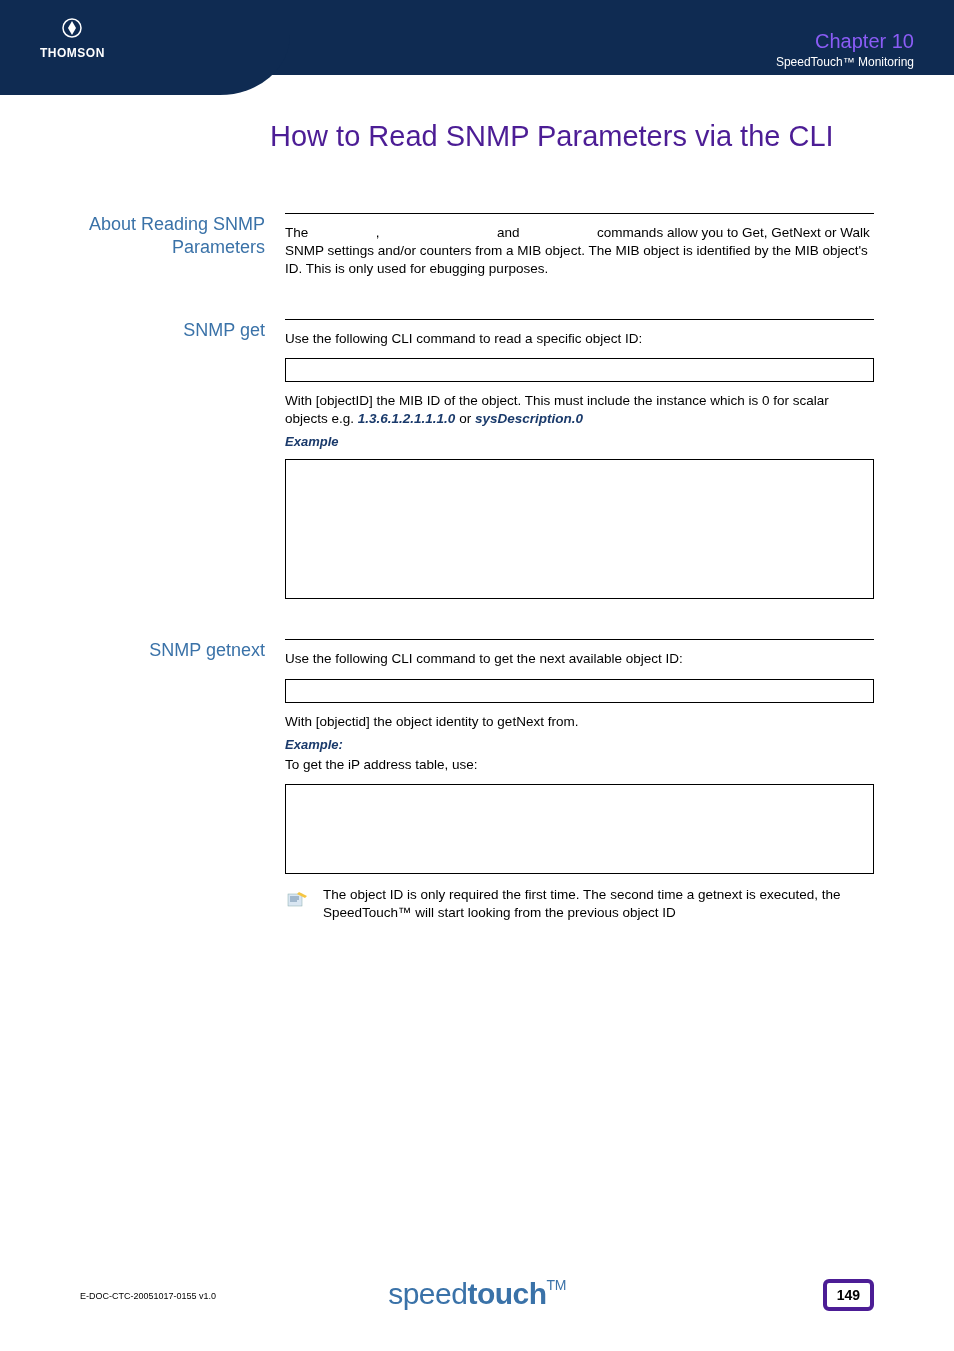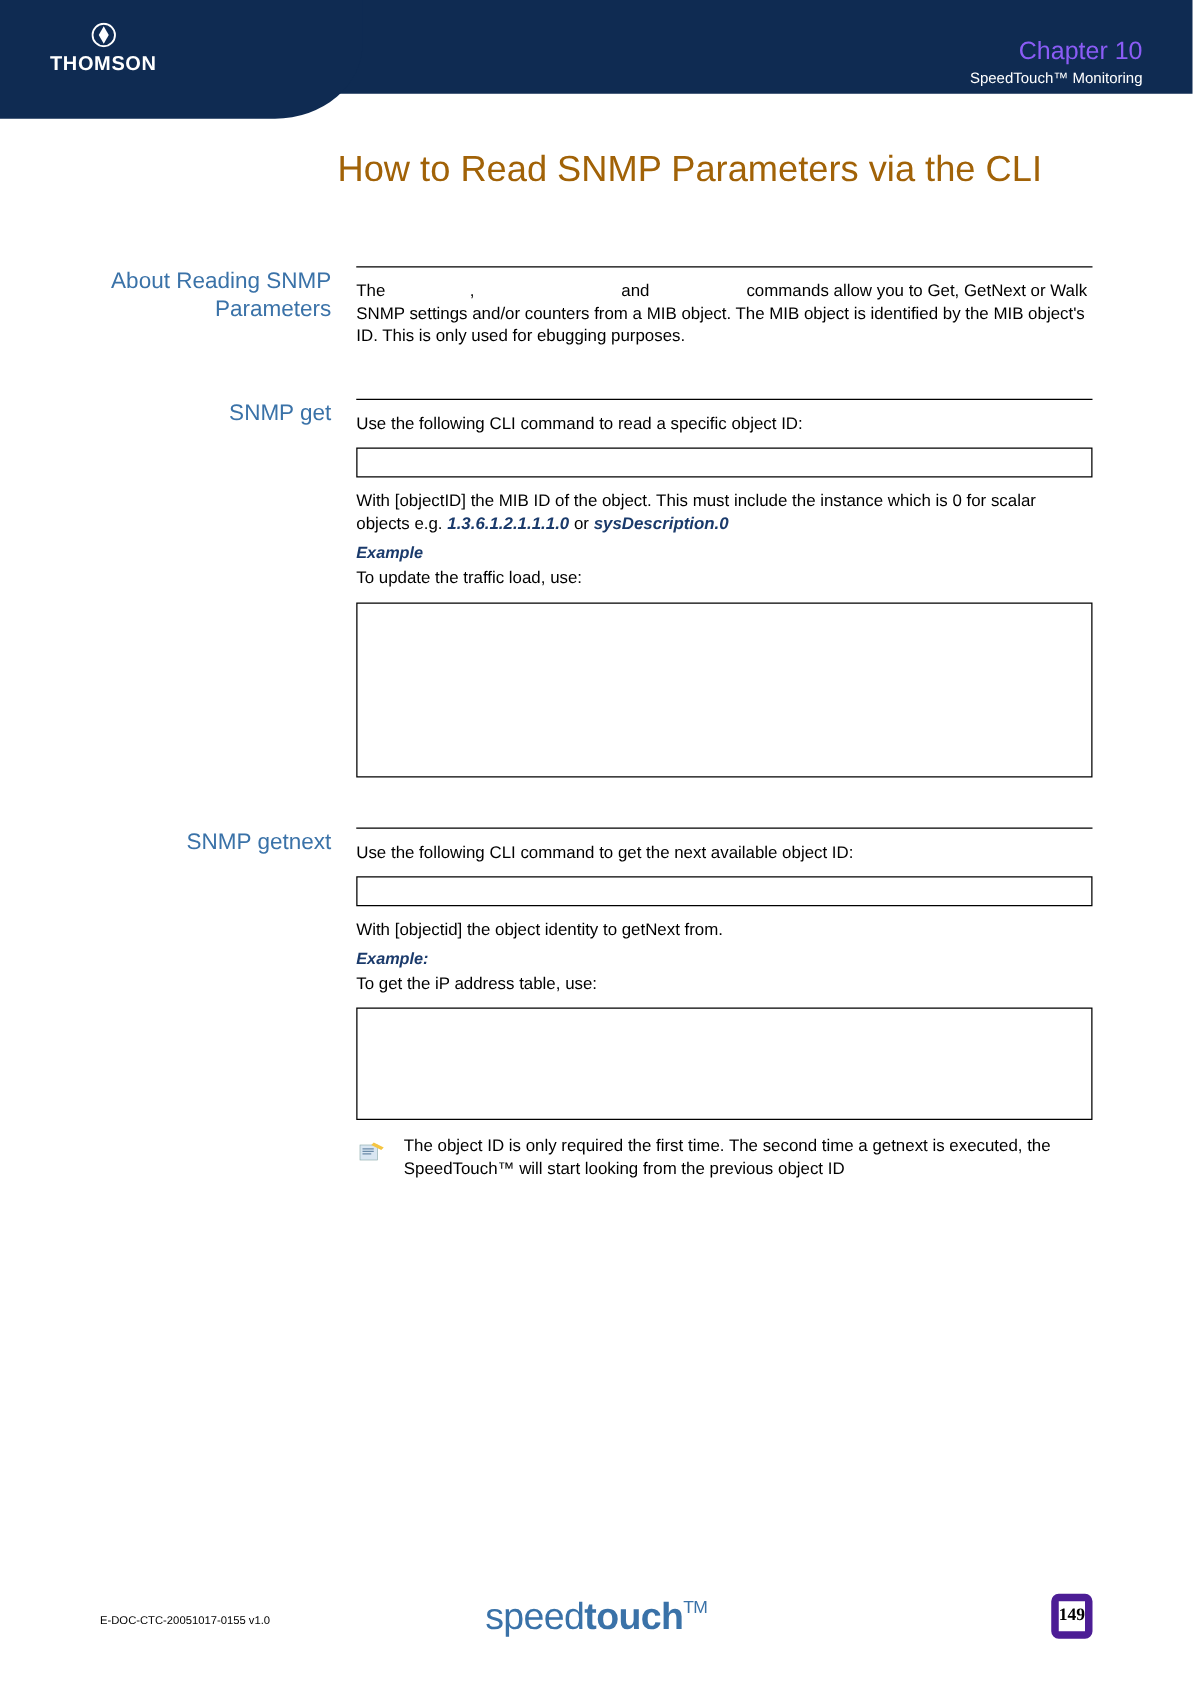--- a/index.html
+++ b/index.html
@@ -48,21 +48,21 @@
     font-weight: bold;
     text-align: center;
   }
   .logo-icon {
     display: block;
     font-size: 18px;
     line-height: 1;
     margin-bottom: 2px;
   }
   .logo-text {
-    font-size: 16px;
+    font-size: 12px;
     letter-spacing: 0.5px;
   }
   .chapter-block {
     position: absolute;
     top: 30px;
     right: 40px;
     text-align: right;
     color: #fff;
     font-size: 13px;
   }
@@ -77,21 +77,21 @@
     margin-top: 2px;
   }
   .content {
     position: absolute;
     top: 120px;
     left: 0;
     width: 100%;
     padding: 0 80px 0 80px;
   }
   .section-title {
-    color: #a16207;
+    color: #4c1d95;
     font-size: 29px;
     font-weight: normal;
     margin-left: 190px;
     margin-bottom: 60px;
   }
   .section-num {
     display: inline-block;
     width: 195px;
     text-align: right;
     position: absolute;
@@ -188,26 +188,25 @@
     font-size: 30px;
     font-weight: 300;
     letter-spacing: -0.5px;
   }
   .footer-logo .bold { font-weight: bold; }
   .footer-logo .tm { font-size: 14px; vertical-align: top; }
   .page-num-box {
     position: absolute;
     right: 80px;
     bottom: 0;
-    border: 6px solid #4c1d95;
+    border: 4px solid #4c1d95;
     border-radius: 6px;
-    padding: 4px 0;
+    padding: 4px 10px;
     font-size: 14px;
     font-weight: bold;
-    font-family: Liberation Serif, serif;
   }
 </style>
 </head>
 <body>
 
 <div class="header-banner">
   <div class="banner-bg">
     <div class="banner-deep"></div>
     <div class="banner-curve"></div>
   </div>
@@ -251,21 +250,20 @@
   <div class="row">
     <div class="side-label">SNMP get</div>
     <div class="body-col">
       <hr class="divider">
       <p class="para">Use the following CLI command to read a specific object ID:</p>
       <div class="code-box"></div>
       <p class="para">
         <span>With [objectID] the MIB ID of the object. This must include the instance which is 0 for scalar objects e.g. </span><span class="bold-italic">1.3.6.1.2.1.1.1.0</span><span> or </span><span class="bold-italic">sysDescription.0</span>
       </p>
       <div class="example-label">Example</div>
-      <p class="para">To update the traffic load, use:</p>
       <div class="code-box tall1"></div>
     </div>
   </div>
 
   <div class="row">
     <div class="side-label">SNMP getnext</div>
     <div class="body-col">
       <hr class="divider">
       <p class="para">Use the following CLI command to get the next available object ID:</p>
       <div class="code-box"></div>

